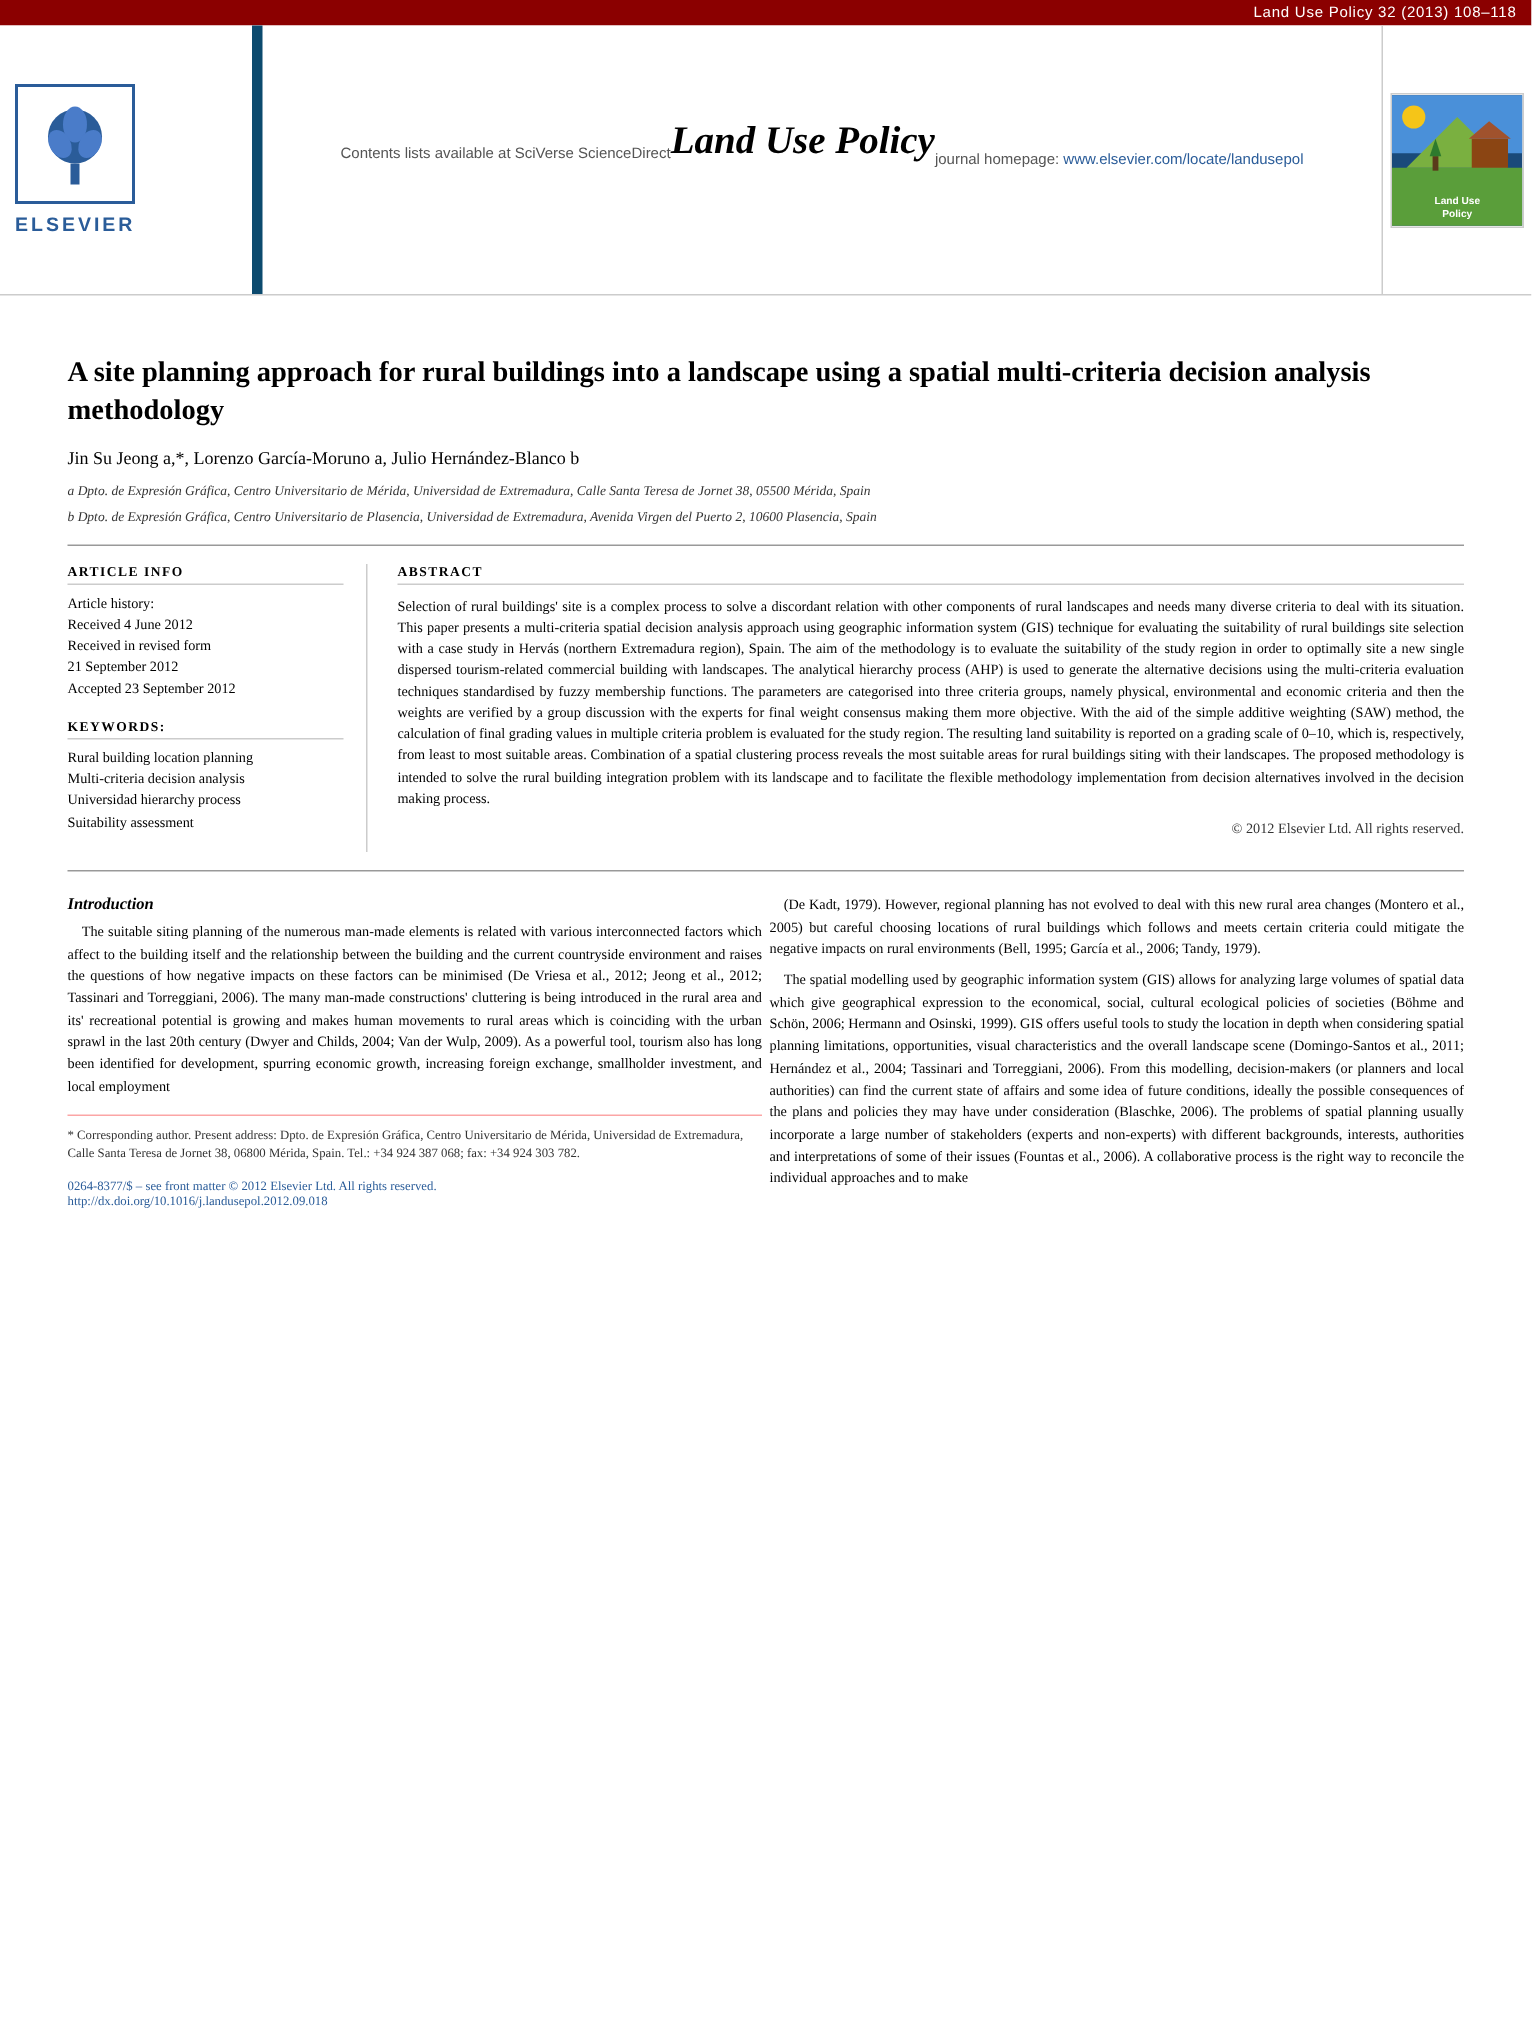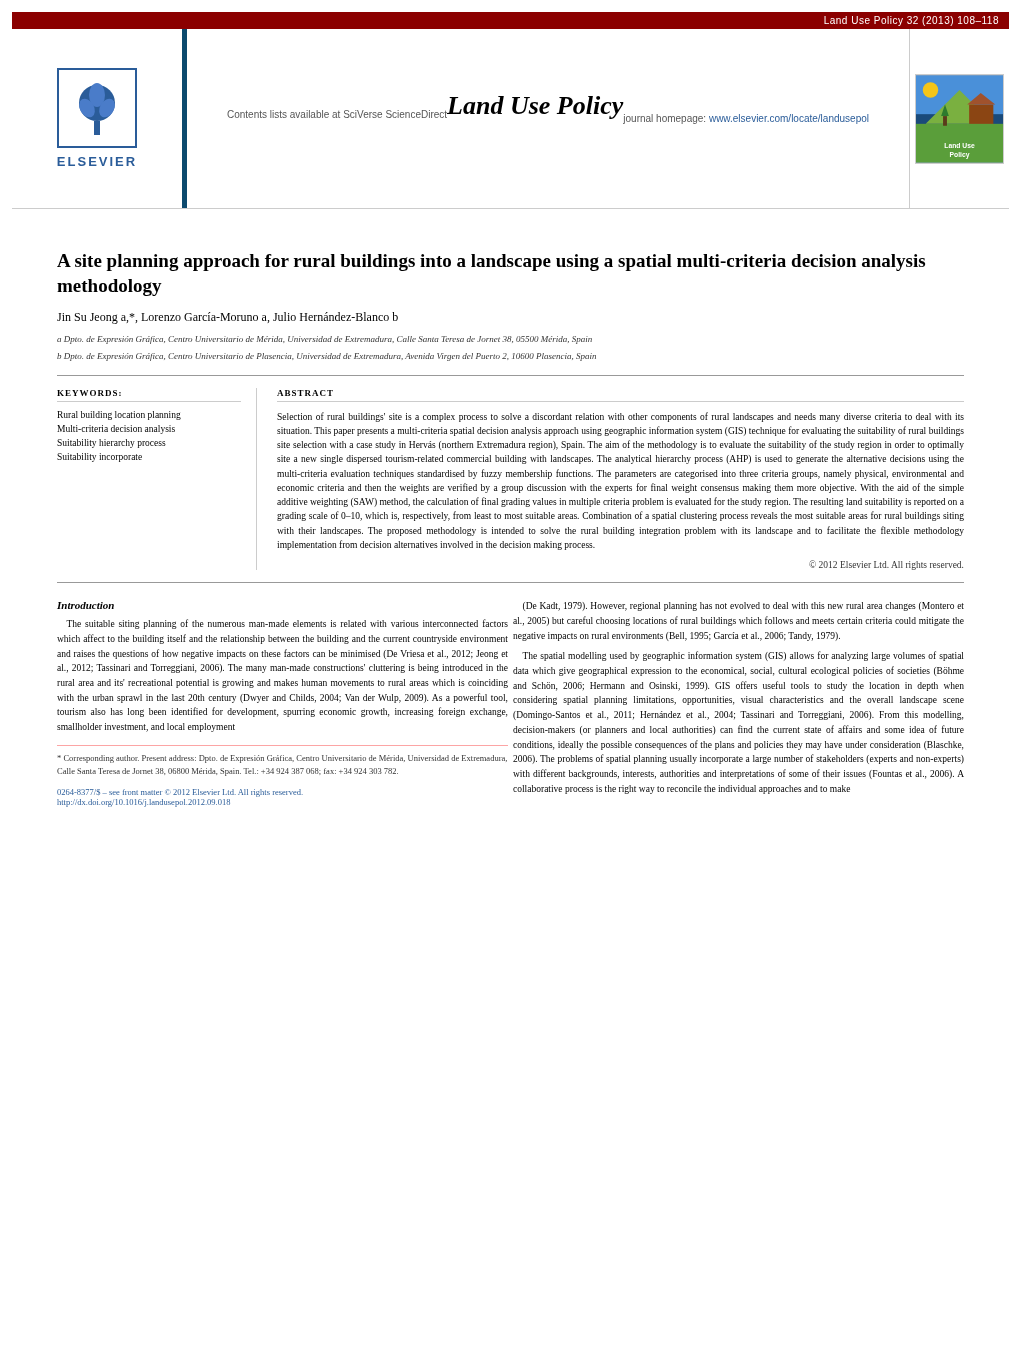--- a/index.html
+++ b/index.html
@@ -9,37 +9,37 @@
       width: 1021px;
       min-height: 1351px;
       font-size: 11px;
       color: #000;
     }
 
     .page {
       width: 1021px;
       min-height: 1351px;
       background: #fff;
-      padding: 12px;
+      padding: 0;
     }
 
     
     .header-top {
       background: #fff;
       border-bottom: 1px solid #ccc;
       display: flex;
       align-items: stretch;
       height: 180px;
     }
 
     .elsevier-logo-area {
       width: 175px;
-      border-right: 5px solid #0c4a6e;
-      display: flex;
-      align-items: center;
+      border-right: 7px solid #0c4a6e;
+      display: flex;
+      align-items: flex-start;
       justify-content: center;
       padding: 10px;
       flex-direction: column;
     }
 
     .elsevier-logo {
       display: flex;
       flex-direction: column;
       align-items: center;
     }
@@ -378,27 +378,37 @@
 
     <div class="affiliations">a  Dpto. de Expresión Gráfica, Centro Universitario de Mérida, Universidad de Extremadura, Calle Santa Teresa de Jornet 38, 05500 Mérida, Spain</div>
     <div class="affiliations">b  Dpto. de Expresión Gráfica, Centro Universitario de Plasencia, Universidad de Extremadura, Avenida Virgen del Puerto 2, 10600 Plasencia, Spain</div>
 
     <hr class="horizontal-rule">
 
     <div class="article-meta-row">
 
       <div class="article-info">
         <div class="article-info-section">
+          <div class="article-info-label">ARTICLE INFO</div>
+          <div class="article-info-content">
+            <div>Article history:</div>
+            <div>Received 4 June 2012</div>
+            <div>Received in revised form</div>
+            <div>21 September 2012</div>
+            <div>Accepted 23 September 2012</div>
+          </div>
+        </div>
+        <div class="article-info-section">
           <div class="article-info-label">Keywords:</div>
           <div class="keywords-list">
 
           <div style="font-size: 9.5px; line-height: 1.5;">Rural building location planning</div>
               <div style="font-size: 9.5px; line-height: 1.5;">Multi-criteria decision analysis</div>
-              <div style="font-size: 9.5px; line-height: 1.5;">Suitability hierarchy process</div>
-              <div style="font-size: 9.5px; line-height: 1.5;">Suitability incorporate</div>
+              <div style="font-size: 9.5px; line-height: 1.5;">Universidad hierarchy process</div>
+              <div style="font-size: 9.5px; line-height: 1.5;">Suitability assessment</div>
             </div>
         </div>
       </div>
 
       <div class="abstract-section">
         <div class="abstract-label">ABSTRACT</div>
         <div class="abstract-text">Selection of rural buildings' site is a complex process to solve a discordant relation with other components of rural landscapes and needs many diverse criteria to deal with its situation. This paper presents a multi-criteria spatial decision analysis approach using geographic information system (GIS) technique for evaluating the suitability of rural buildings site selection with a case study in Hervás (northern Extremadura region), Spain. The aim of the methodology is to evaluate the suitability of the study region in order to optimally site a new single dispersed tourism-related commercial building with landscapes. The analytical hierarchy process (AHP) is used to generate the alternative decisions using the multi-criteria evaluation techniques standardised by fuzzy membership functions. The parameters are categorised into three criteria groups, namely physical, environmental and economic criteria and then the weights are verified by a group discussion with the experts for final weight consensus making them more objective. With the aid of the simple additive weighting (SAW) method, the calculation of final grading values in multiple criteria problem is evaluated for the study region. The resulting land suitability is reported on a grading scale of 0–10, which is, respectively, from least to most suitable areas. Combination of a spatial clustering process reveals the most suitable areas for rural buildings siting with their landscapes. The proposed methodology is intended to solve the rural building integration problem with its landscape and to facilitate the flexible methodology implementation from decision alternatives involved in the decision making process.</div>
         <div class="copyright-line">© 2012 Elsevier Ltd. All rights reserved.</div>
       </div>
 

